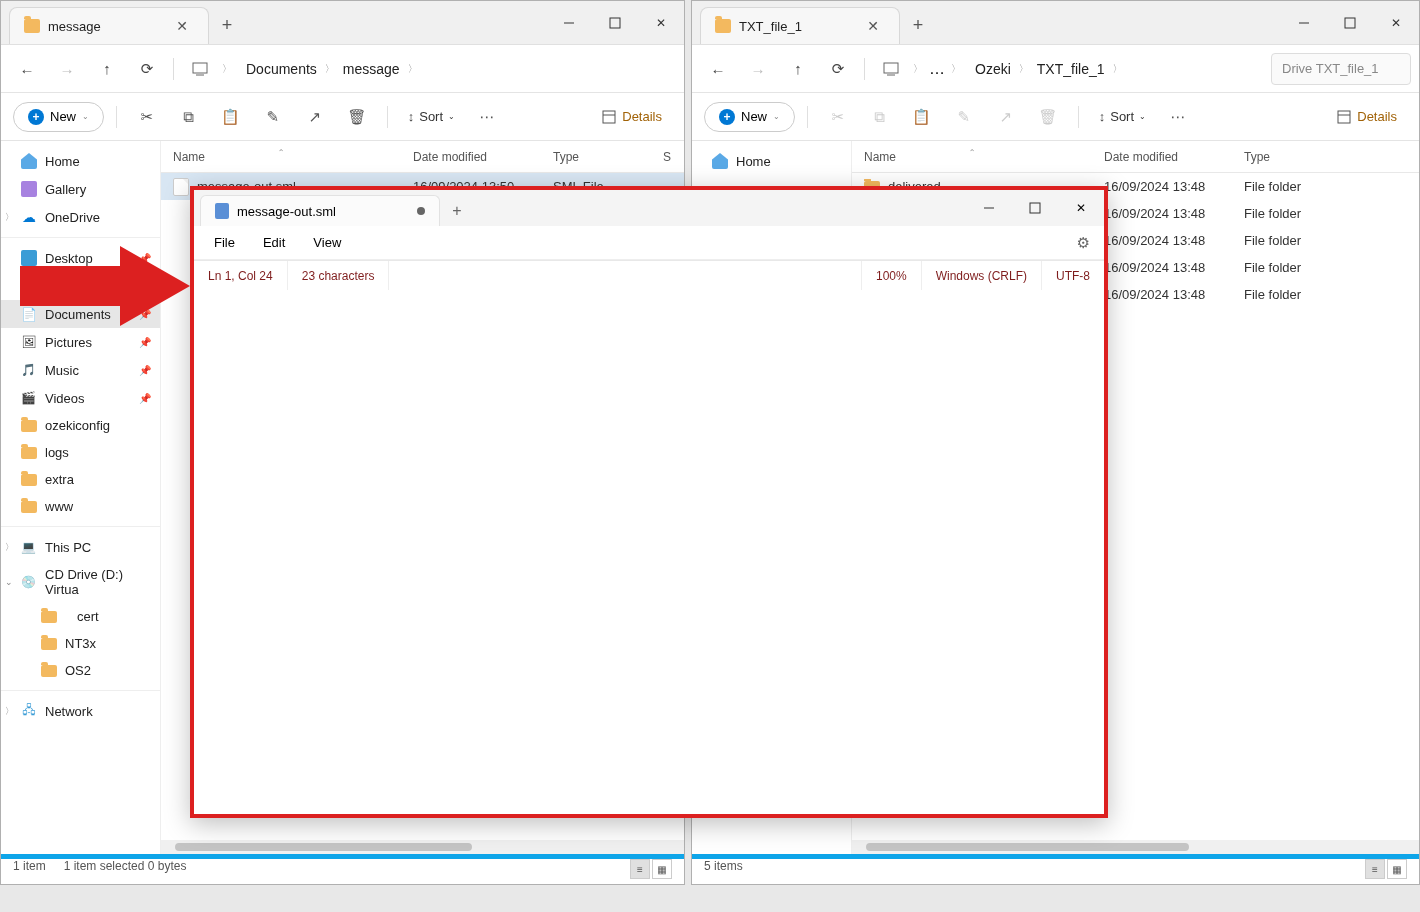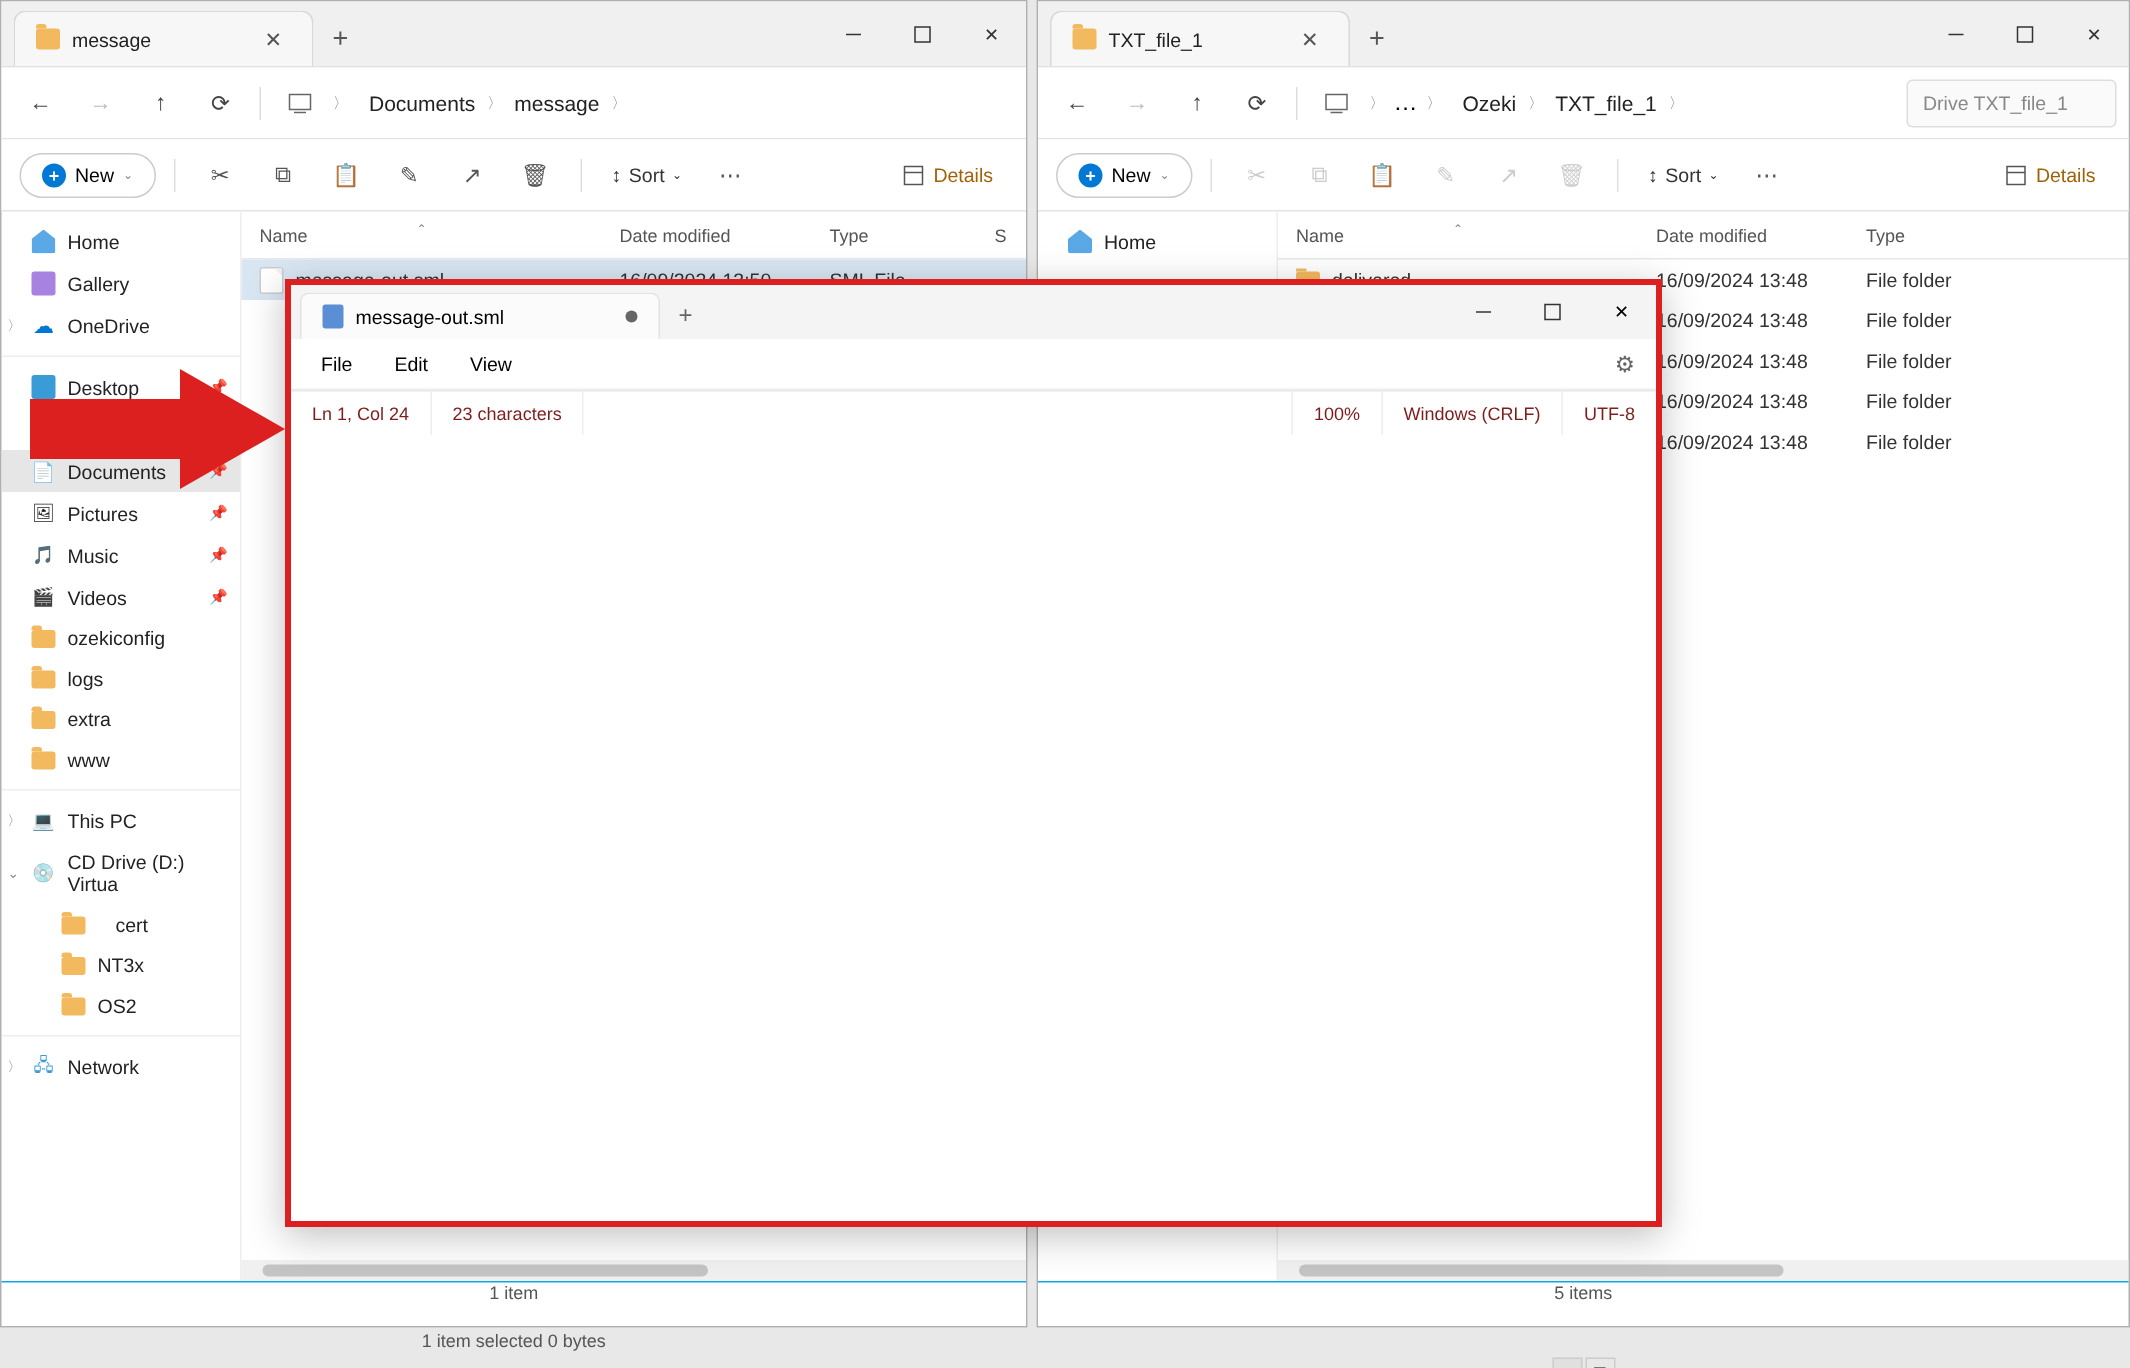--- a/index.html
+++ b/index.html
@@ -89,21 +89,21 @@
 .right .col-name { flex:0 0 240px; }
 .right .col-date { flex:0 0 140px; }
 .right .col-type { flex:1; }
 .fl-row { display:flex; font-size:13px; color:#333; height:27px; align-items:center;}
 .fl-row.selected { background:#d8e6f3; }
 .fl-row > div { padding:0 12px; overflow:hidden; white-space:nowrap;}
 .fl-row .name-cell { display:flex; align-items:center; gap:8px;}
 .file-ico { width:16px; height:18px; background:#fff; border:1px solid #ccc; border-radius:2px; position:relative;}
 .file-ico::after { content:''; position:absolute; top:0; right:0; border-style:solid; border-width:0 5px 5px 0; border-color:transparent #f0f0f0 transparent transparent;}
 
-.statusbar { height:30px; border-top:1px solid #0ea5e9; display:flex; align-items:center; padding:0 12px; font-size:12px; color:#555; gap:18px;flex-direction:column;}
+.statusbar { height:30px; border-top:5px solid #0ea5e9; display:flex; padding:0 12px; font-size:12px; color:#555; gap:18px;}
 .statusbar .spacer { flex:1; }
 .view-toggle { display:flex; gap:2px;}
 .view-toggle div { width:20px; height:20px; border:1px solid #ccc; display:flex; align-items:center; justify-content:center; font-size:10px;}
 .view-toggle div.active { background:#e0e0e0;}
 
 .scrollbar-h { height:14px; background:#f0f0f0; display:flex; align-items:center; padding:0 14px;}
 .scrollbar-h .thumb { height:8px; background:#c4c4c4; border-radius:4px; width:60%;}
 
 
 .notepad {

